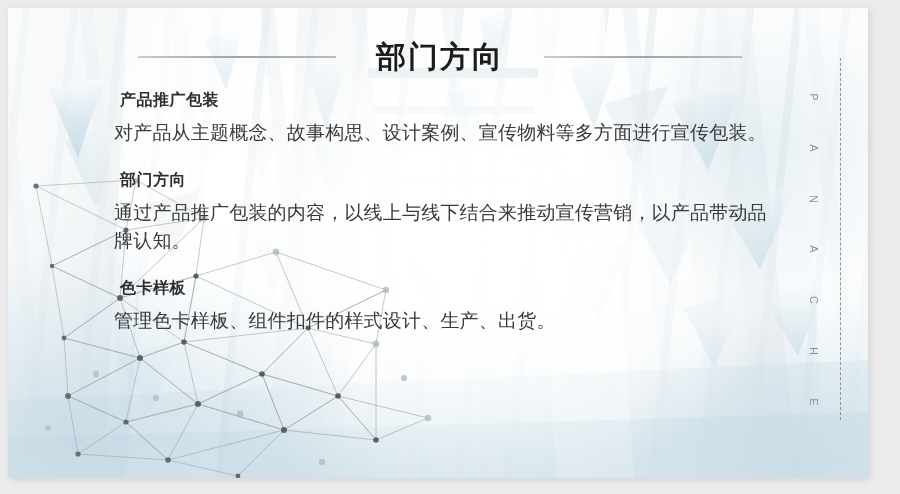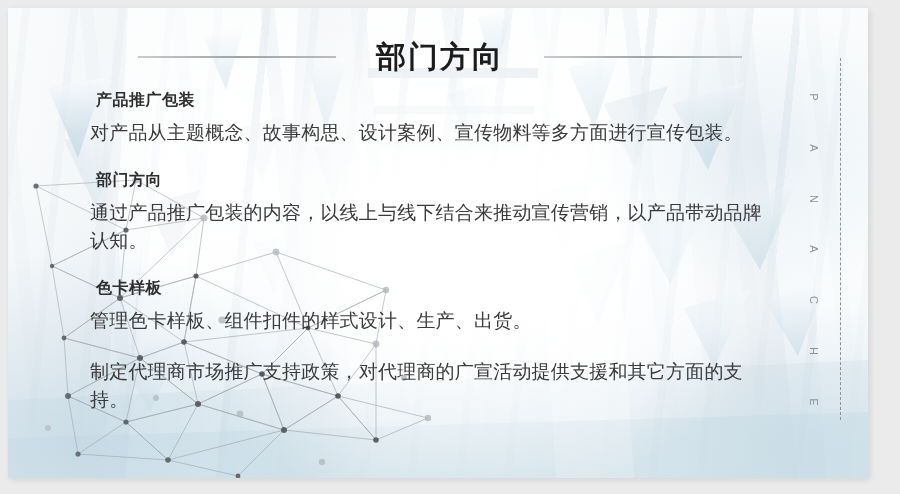--- a/index.html
+++ b/index.html
@@ -125,20 +125,21 @@
 
   
   #sections {
     position: absolute;
     left: 82px;
     top: 82px;
     width: 690px;
   }
   .section {
     margin-bottom: 22px;
+    margin-left: 24px;
   }
   .section:last-child { margin-bottom: 0; }
 
   .section-heading {
     font-size: 16px;
     font-weight: bold;
     color: #2e2e2e;
     letter-spacing: .5px;
     margin: 0 0 10px 6px;
     line-height: 1.2;
@@ -358,21 +359,20 @@
         <h2 class="section-heading">部门方向</h2>
         <p class="section-body">通过产品推广包装的内容，以线上与线下结合来推动宣传营销，以产品带动品牌认知。</p>
       </div>
 
       <div class="section">
         <h2 class="section-heading">色卡样板</h2>
         <p class="section-body">管理色卡样板、组件扣件的样式设计、生产、出货。</p>
       </div>
 
       <div class="section">
-        <p class="section-body">制定代理商市场推广支持政策，对代理商的广宣活动提供支援和其它方面的支持。</p>
       </div>
 
     </div>
 
     <div id="brand-dashline"></div>
 
     <div id="brand-rail">
       <span class="brand-letter">P</span>
       <span class="brand-letter">A</span>
       <span class="brand-letter">N</span>

